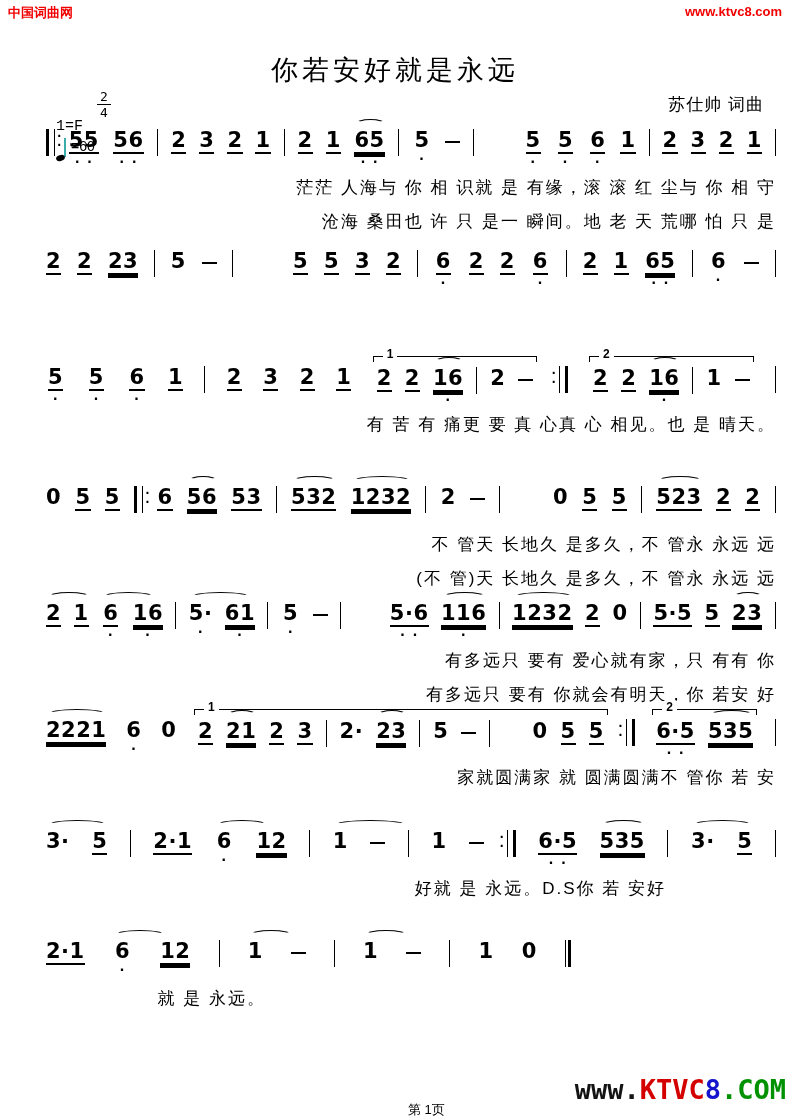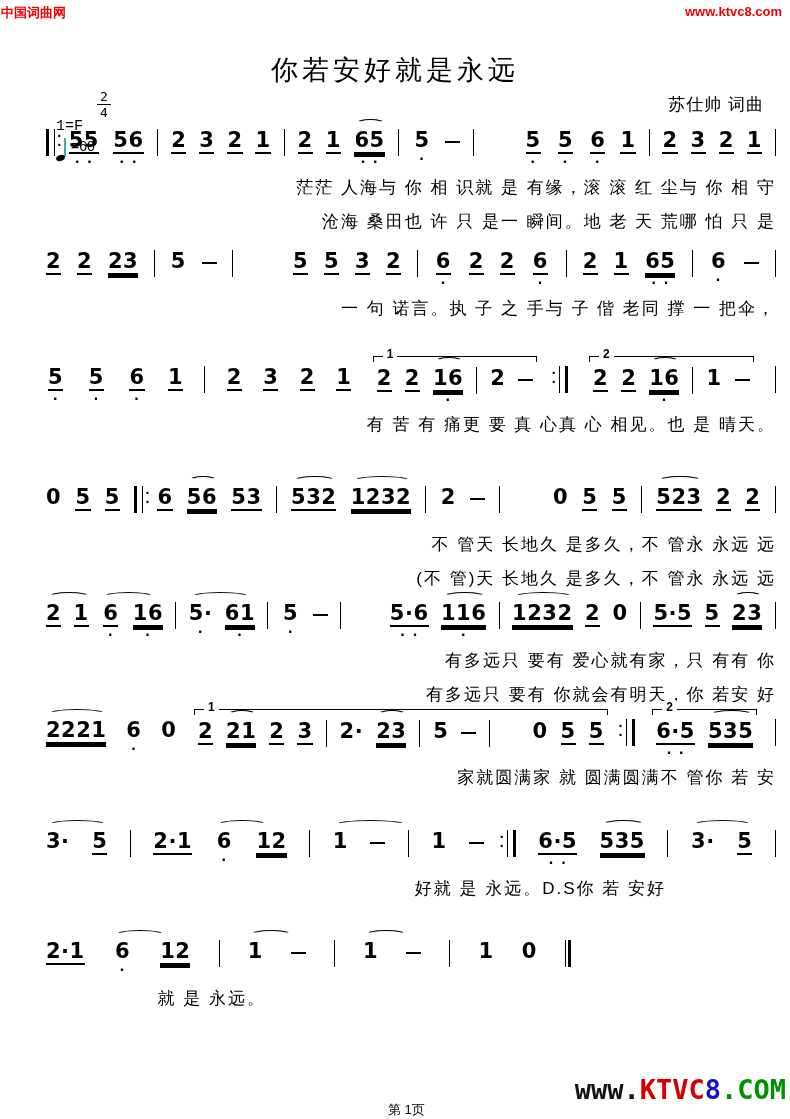--- a/index.html
+++ b/index.html
@@ -1,20 +1,20 @@
 <!DOCTYPE html>
 <html><head>
 <meta charset="utf-8">
 <style>
   html,body{margin:0;padding:0;background:#fff;}
   .page{position:relative;width:790px;height:1119px;background:#ffffff;overflow:hidden;
         font-family:"Liberation Sans",sans-serif;color:#000;}
   
   .hdr{position:absolute;top:4px;font-size:13px;font-weight:bold;}
-  .hdr-left{left:1px;text-align:center;}
+  .hdr-left{left:8px;text-align:center;}
   .hdr-right{right:8px;}
   
   .title{position:absolute;top:34px;left:0;width:100%;text-align:center;
          font-size:27px;letter-spacing:4px;font-weight:500;}
   .credit{position:absolute;right:26px;top:93px;font-size:17px;letter-spacing:1px;}
   .keyblock{position:absolute;left:56px;top:74px;font-size:15px;}
   .keyrow1{display:flex;align-items:center;}
   .keysig{font-family:Liberation Mono, monospace;margin-top:44px;}
   .meter{display:inline-flex;flex-direction:column;align-items:center;margin-left:14px;
          font-size:13px;line-height:13px;font-family:"DejaVu Sans Mono",monospace;}
@@ -54,21 +54,21 @@
                border-top:1px solid #000;margin-top:-10px;padding:10px 4px 0 4px;}
   .volta-group::before,.volta-group::after{content:"";position:absolute;top:-1px;width:1px;height:6px;background:#000;}
   .volta-group::before{left:0;} .volta-group::after{right:0;}
   .volta-label{position:absolute;top:-9px;left:10px;font-size:12px;font-weight:bold;
                background:#fff;padding:0 4px;line-height:12px;}
   .gap{flex:0 0 auto;height:1px;}
   .lyric-row{display:flex;justify-content:flex-end;margin-top:4px;line-height:30px;
              font-size:17px;}
   .lyric-group{white-space:pre;letter-spacing:2px;}
   
-  .page-label{position:absolute;left:388px;top:1101px;font-size:13px;}
+  .page-label{position:absolute;left:408px;top:1101px;font-size:13px;}
   .watermark{position:absolute;right:4px;top:1074px;font-family:"DejaVu Sans Mono",monospace;
              font-weight:bold;font-size:27px;letter-spacing:0px;}
 </style>
 </head>
 <body>
 
 <div class="page">
 
   <div class="hdr hdr-left" style="color: rgb(242, 0, 0);">中国词曲网</div>
   <div class="hdr hdr-right" style="color: rgb(242, 0, 0);">www.ktvc8.com</div>
@@ -162,29 +162,20 @@
           <span class="tok u1"><span class="num">2</span></span>
           <span class="tok u1"><span class="num">6</span><span class="db">·</span></span>
           <span class="sym sym-bar"></span>
           <span class="tok u1"><span class="num">2</span></span>
           <span class="tok u1"><span class="num">1</span></span>
           <span class="tok u2"><span class="num">65</span><span class="db">··</span></span>
           <span class="sym sym-bar"></span>
           <span class="tok"><span class="num">6</span><span class="db">·</span></span>
           <span class="tok"><span class="dashline"></span></span>
           <span class="sym sym-bar"></span>
-        </div>
-        <div class="lyric-row">
-          <span class="lyric-group">一 句 诺</span>
-          <span class="lyric-group">言。</span>
-          <span class="lyric-group"></span>
-          <span class="lyric-group">执 子 之 手</span>
-          <span class="lyric-group">与 子 偕 老</span>
-          <span class="lyric-group">同 撑 一 把</span>
-          <span class="lyric-group">伞，</span>
         </div>
       </div>
       <div class="system" style="top: 348px;">
         <div class="notes-row">
           <span class="tok u1"><span class="num">5</span><span class="db">·</span></span>
           <span class="tok u1"><span class="num">5</span><span class="db">·</span></span>
           <span class="tok u1"><span class="num">6</span><span class="db">·</span></span>
           <span class="tok u1"><span class="num">1</span></span>
           <span class="sym sym-bar"></span>
           <span class="tok u1"><span class="num">2</span></span>

